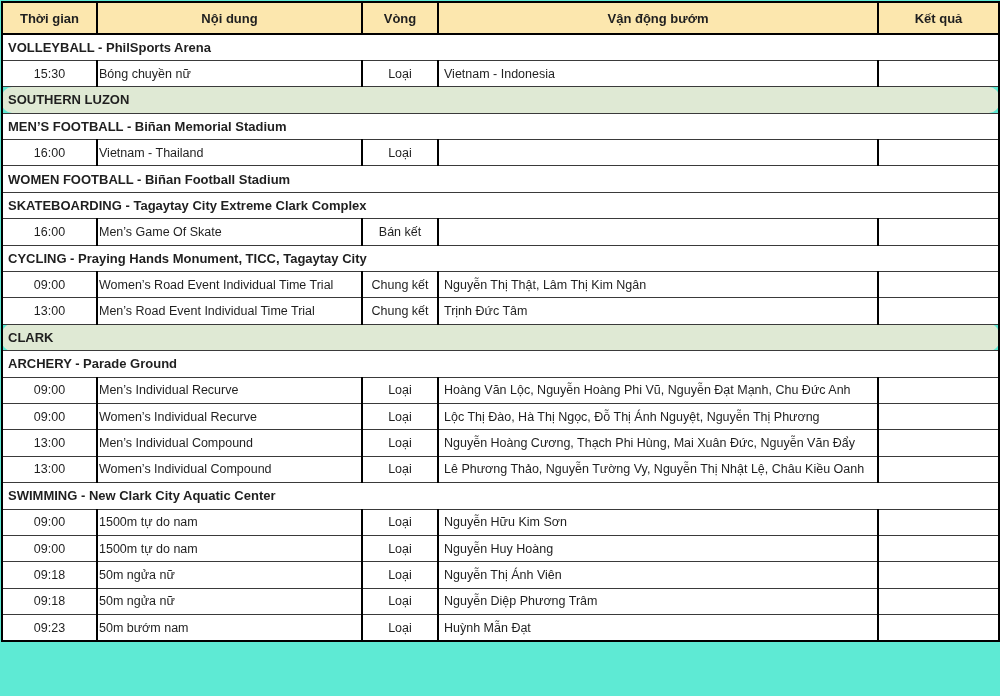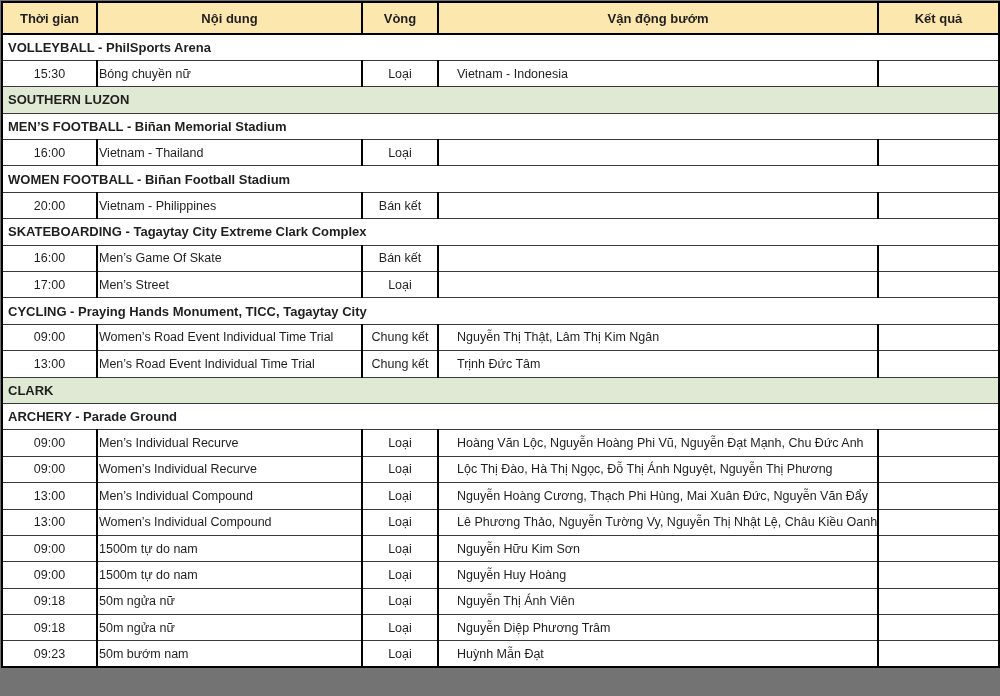--- a/index.html
+++ b/index.html
@@ -5,21 +5,21 @@
   html, body {
     margin: 0;
     padding: 0;
     background: #ffffff;
     font-family: "Liberation Sans", "DejaVu Sans", sans-serif;
     color: var(--text, #1f1f1f);
   }
   .page {
     width: 1000px;
     height: 696px;
-    background: #737373;
+    background: #5eead4;
     box-sizing: border-box;
     padding: 1px 0 0 1px;
   }
   table.schedule {
     width: 997px;
     border-collapse: collapse;
     table-layout: fixed;
     border: 2px solid var(--border-strong, #000);
   }
   th, td {
@@ -39,31 +39,31 @@
   tbody tr { height: 26.4px; }
   tbody tr.sec td {
     font-size: 13px;
     font-weight: bold;
     text-align: left;
     padding-left: 5px;
     border-left: 2px solid var(--border-strong, #000);
     border-right: 2px solid var(--border-strong, #000);
   }
   tbody tr.sec.white td { background: #ffffff; margin-top: 19px; }
-  tbody tr.sec.green td { background: var(--region-bg, #dfe9d4); }
+  tbody tr.sec.green td { background: var(--region-bg, #dfe9d4); border-radius: 10px; }
   tbody tr.ev td {
     font-size: 12.5px;
     border-left: 2px solid var(--border-strong, #000);
     border-right: 2px solid var(--border-strong, #000);
     background: #ffffff;
   }
   td.c-time   { text-align: center; }
   td.c-content{ text-align: left; }
   td.c-round  { text-align: center; }
-  td.c-ath    { text-align: left; padding-left: 18px; }
+  td.c-ath    { text-align: left; padding-left: 5px; }
   td.c-result { text-align: left; }
 </style>
 </head>
 <body>
 
 <div class="page">
   <table class="schedule">
     <colgroup>
       <col style="width:95px">
       <col style="width:265px">
@@ -100,44 +100,30 @@
         <tr class="ev">
           <td class="c-time">16:00</td>
           <td class="c-content">Vietnam - Thailand</td>
           <td class="c-round">Loại</td>
           <td class="c-ath"></td>
           <td class="c-result"></td>
         </tr>
         <tr class="sec white">
           <td colspan="5">WOMEN FOOTBALL - Biñan Football Stadium</td>
         </tr>
-        <tr class="ev">
-          <td class="c-time">20:00</td>
-          <td class="c-content">Vietnam - Philippines</td>
-          <td class="c-round">Bán kết</td>
-          <td class="c-ath"></td>
-          <td class="c-result"></td>
-        </tr>
         <tr class="sec white">
           <td colspan="5">SKATEBOARDING - Tagaytay City Extreme Clark Complex</td>
         </tr>
         <tr class="ev">
           <td class="c-time">16:00</td>
           <td class="c-content">Men’s Game Of Skate</td>
           <td class="c-round">Bán kết</td>
           <td class="c-ath"></td>
           <td class="c-result"></td>
         </tr>
-        <tr class="ev">
-          <td class="c-time">17:00</td>
-          <td class="c-content">Men’s Street</td>
-          <td class="c-round">Loại</td>
-          <td class="c-ath"></td>
-          <td class="c-result"></td>
-        </tr>
         <tr class="sec white">
           <td colspan="5">CYCLING - Praying Hands Monument, TICC, Tagaytay City</td>
         </tr>
         <tr class="ev">
           <td class="c-time">09:00</td>
           <td class="c-content">Women’s Road Event Individual Time Trial</td>
           <td class="c-round">Chung kết</td>
           <td class="c-ath">Nguyễn Thị Thật, Lâm Thị Kim Ngân</td>
           <td class="c-result"></td>
         </tr>
@@ -174,20 +160,23 @@
           <td class="c-round">Loại</td>
           <td class="c-ath">Nguyễn Hoàng Cương, Thạch Phi Hùng, Mai Xuân Đức, Nguyễn Văn Đẩy</td>
           <td class="c-result"></td>
         </tr>
         <tr class="ev">
           <td class="c-time">13:00</td>
           <td class="c-content">Women’s Individual Compound</td>
           <td class="c-round">Loại</td>
           <td class="c-ath">Lê Phương Thảo, Nguyễn Tường Vy, Nguyễn Thị Nhật Lệ, Châu Kiều Oanh</td>
           <td class="c-result"></td>
+        </tr>
+        <tr class="sec white">
+          <td colspan="5">SWIMMING - New Clark City Aquatic Center</td>
         </tr>
         <tr class="ev">
           <td class="c-time">09:00</td>
           <td class="c-content">1500m tự do nam</td>
           <td class="c-round">Loại</td>
           <td class="c-ath">Nguyễn Hữu Kim Sơn</td>
           <td class="c-result"></td>
         </tr>
         <tr class="ev">
           <td class="c-time">09:00</td>

